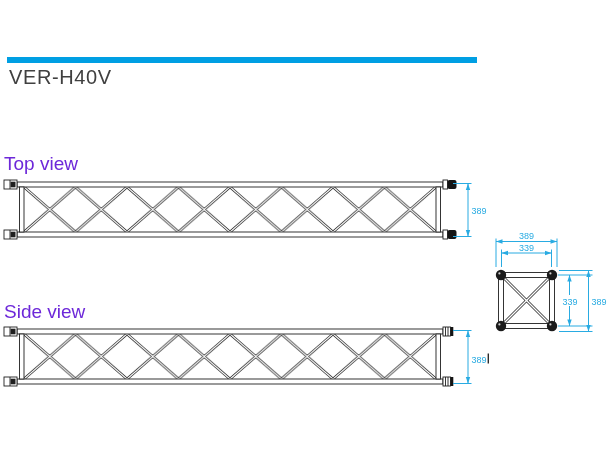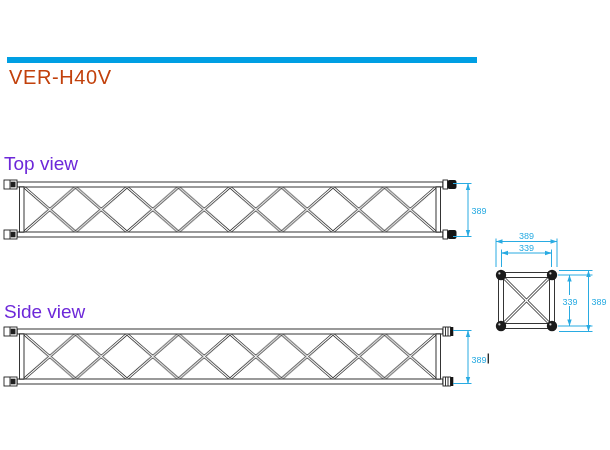--- a/index.html
+++ b/index.html
@@ -10,21 +10,21 @@
     overflow:hidden;
     font-family:"Liberation Sans", sans-serif;
   }
   .top-bar{
     position:absolute;left:7px;top:57px;width:470px;height:6px;
     background:#009FE3;
   }
   .product-title{
     position:absolute;left:9px;top:66px;
     font-size:20px;line-height:22px;letter-spacing:0.6px;
-    color:#c2410c;font-weight:400;
+    color:#404040;font-weight:400;
   }
   .view-label{
     position:absolute;left:4px;
     font-size:19px;line-height:21px;color:#6d28d9;font-weight:400;
   }
   #top-view-label{top:153px;}
   #side-view-label{top:301px;}
   svg{position:absolute;left:0;top:0;}
   svg text{font-family:"Liberation Sans", sans-serif;font-size:9px;fill:#29ABE2;}
 </style>

